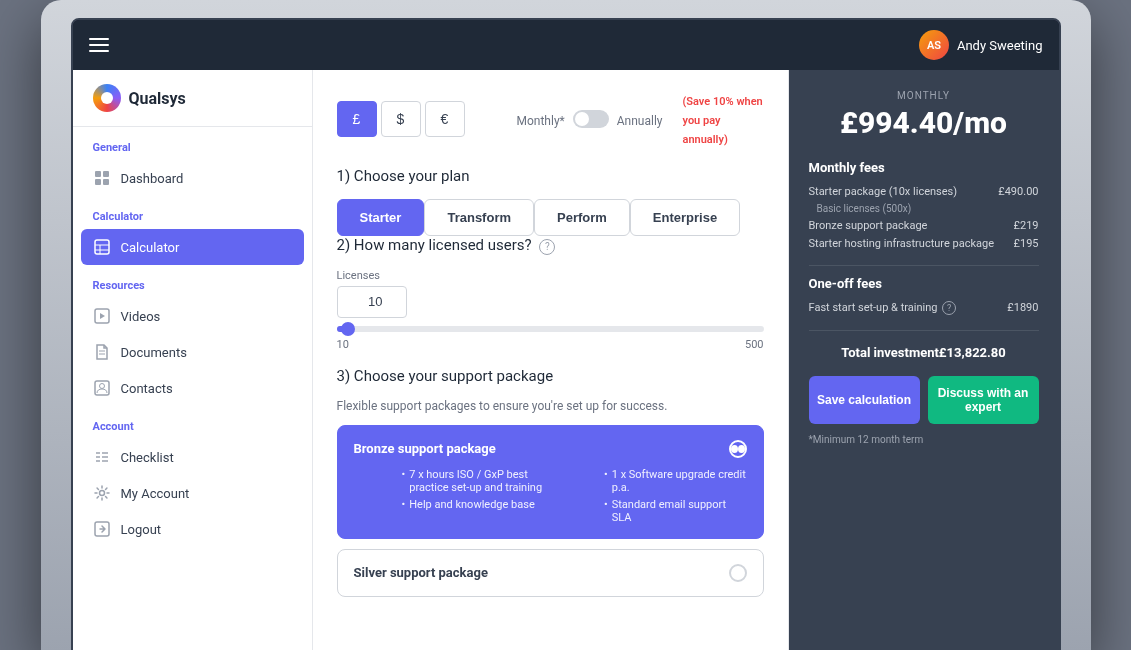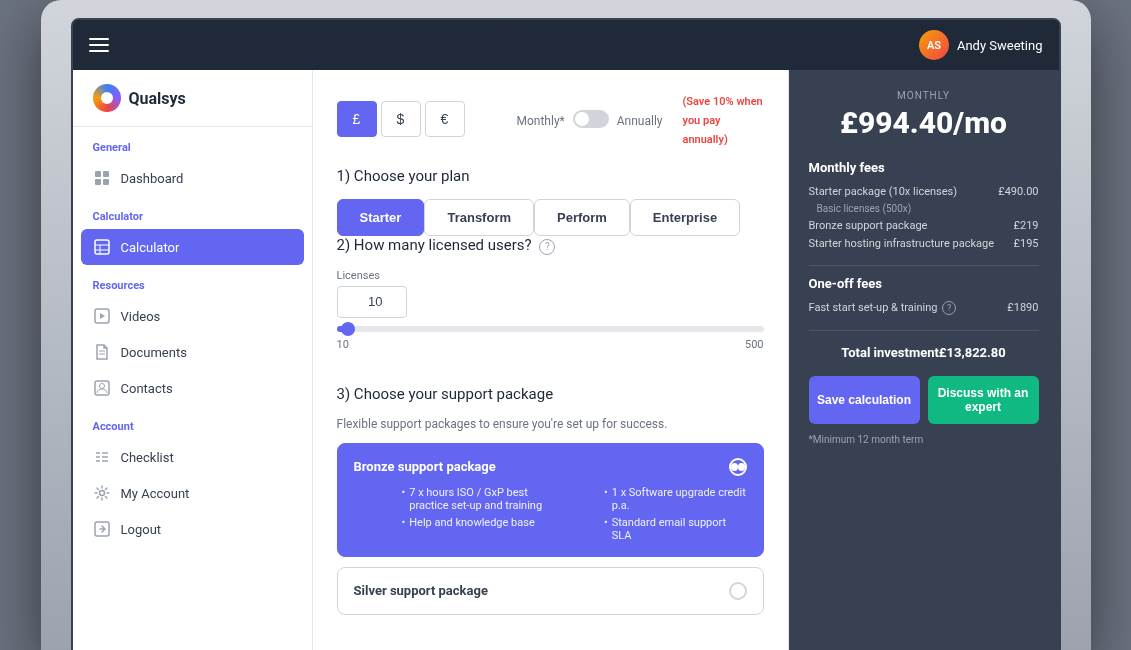--- a/index.html
+++ b/index.html
@@ -230,21 +230,21 @@
       border-radius: 6px;
       cursor: pointer;
     }
     .plan-btn.active {
       background: #6366f1;
       border-color: #6366f1;
       color: white;
     }
     
     .slider-section {
-      margin-bottom: 34px;
+      margin-bottom: 16px;
     }
     .slider-row {
       display: flex;
       align-items: center;
       gap: 12px;
       margin-bottom: 8px;
     }
     .licenses-input {
       width: 70px;
       height: 32px;

